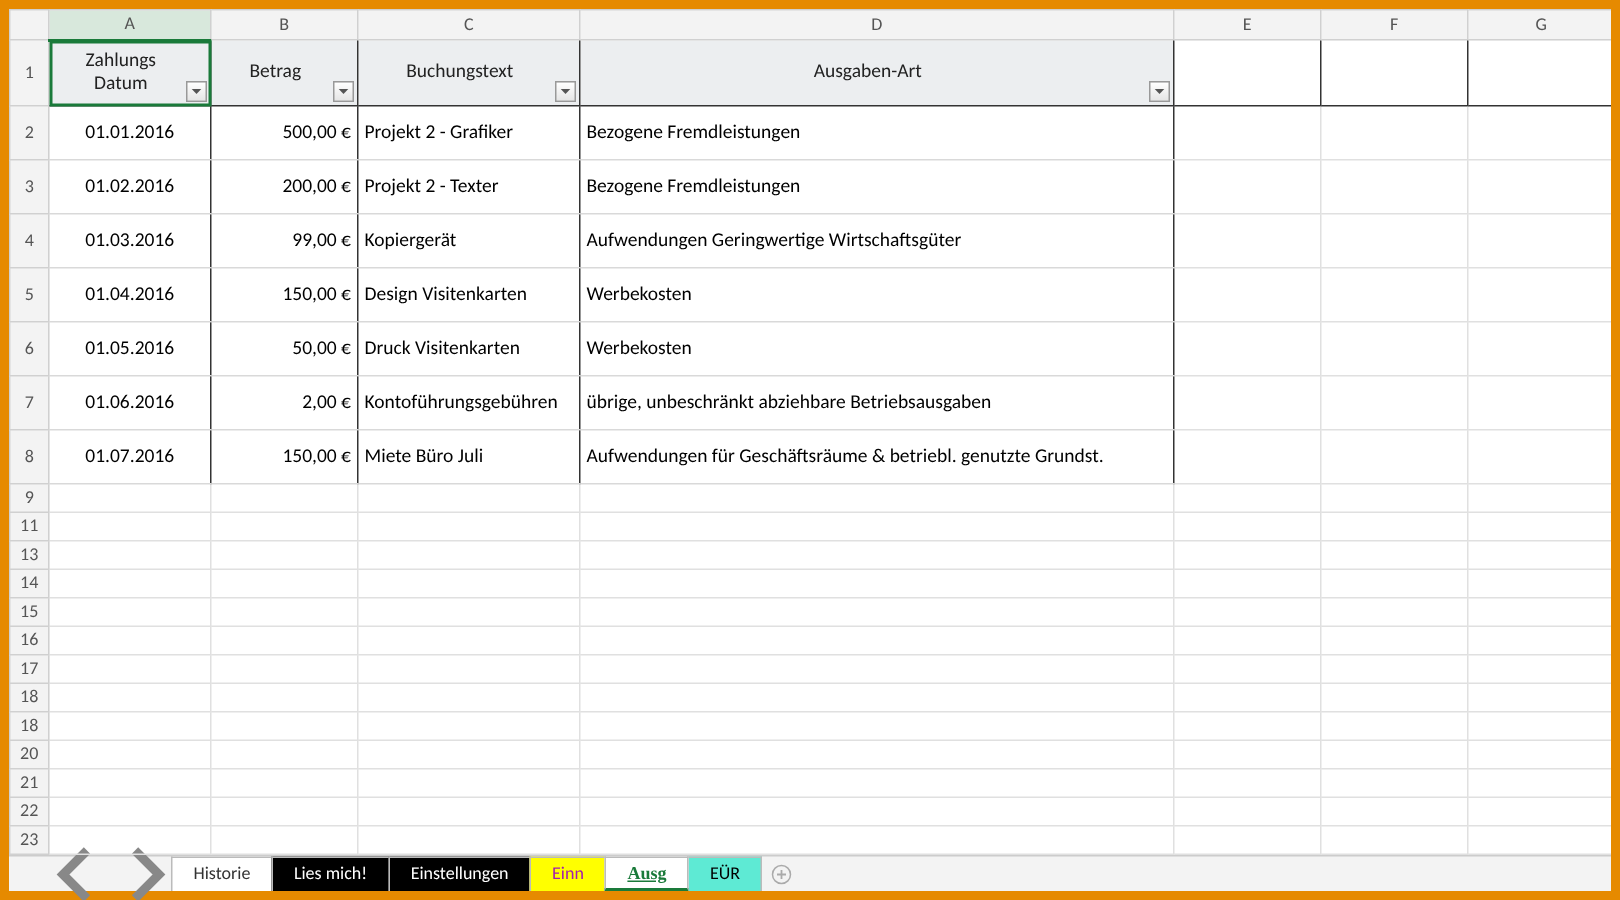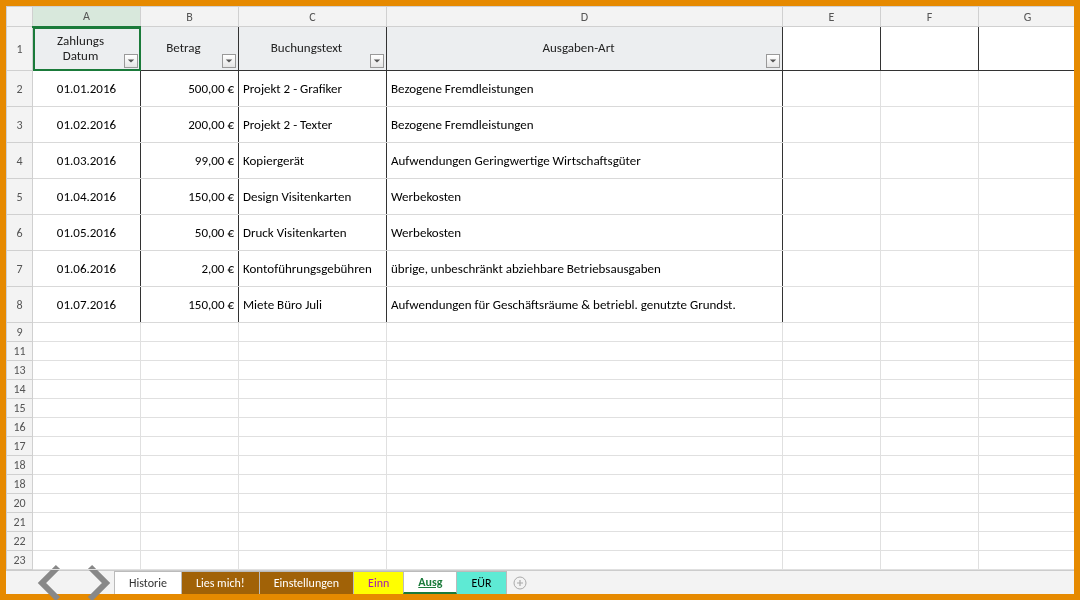--- a/index.html
+++ b/index.html
@@ -152,23 +152,23 @@
     display: flex;
     align-items: center;
     border: 1px solid #bbb;
     border-bottom: none;
     margin-right: -1px;
     background: #fff;
     color: #333;
     cursor: pointer;
     position: relative;
   }
-  .tab.black { background:#a16207; color:#fff; }
+  .tab.black { background:#000000; color:#fff; }
   .tab.yellow { background:#ffff00; color:#a21caf; }
-  .tab.green-u { color:#1a7a3a; font-weight:bold; text-decoration: underline; }
+  .tab.green-u { color:#1a7a3a; font-weight:bold; text-decoration: underline; font-family: Liberation Serif, serif; }
   .tab.active {
     background:#fff;
     border-bottom: 2px solid #1a7a3a;
     color:#1a7a3a;
     font-weight: bold;
     z-index: 2;
   }
   .tab.greenbg { background:#5eead4; color:#000; }
   .addtab {
     width: 28px;

